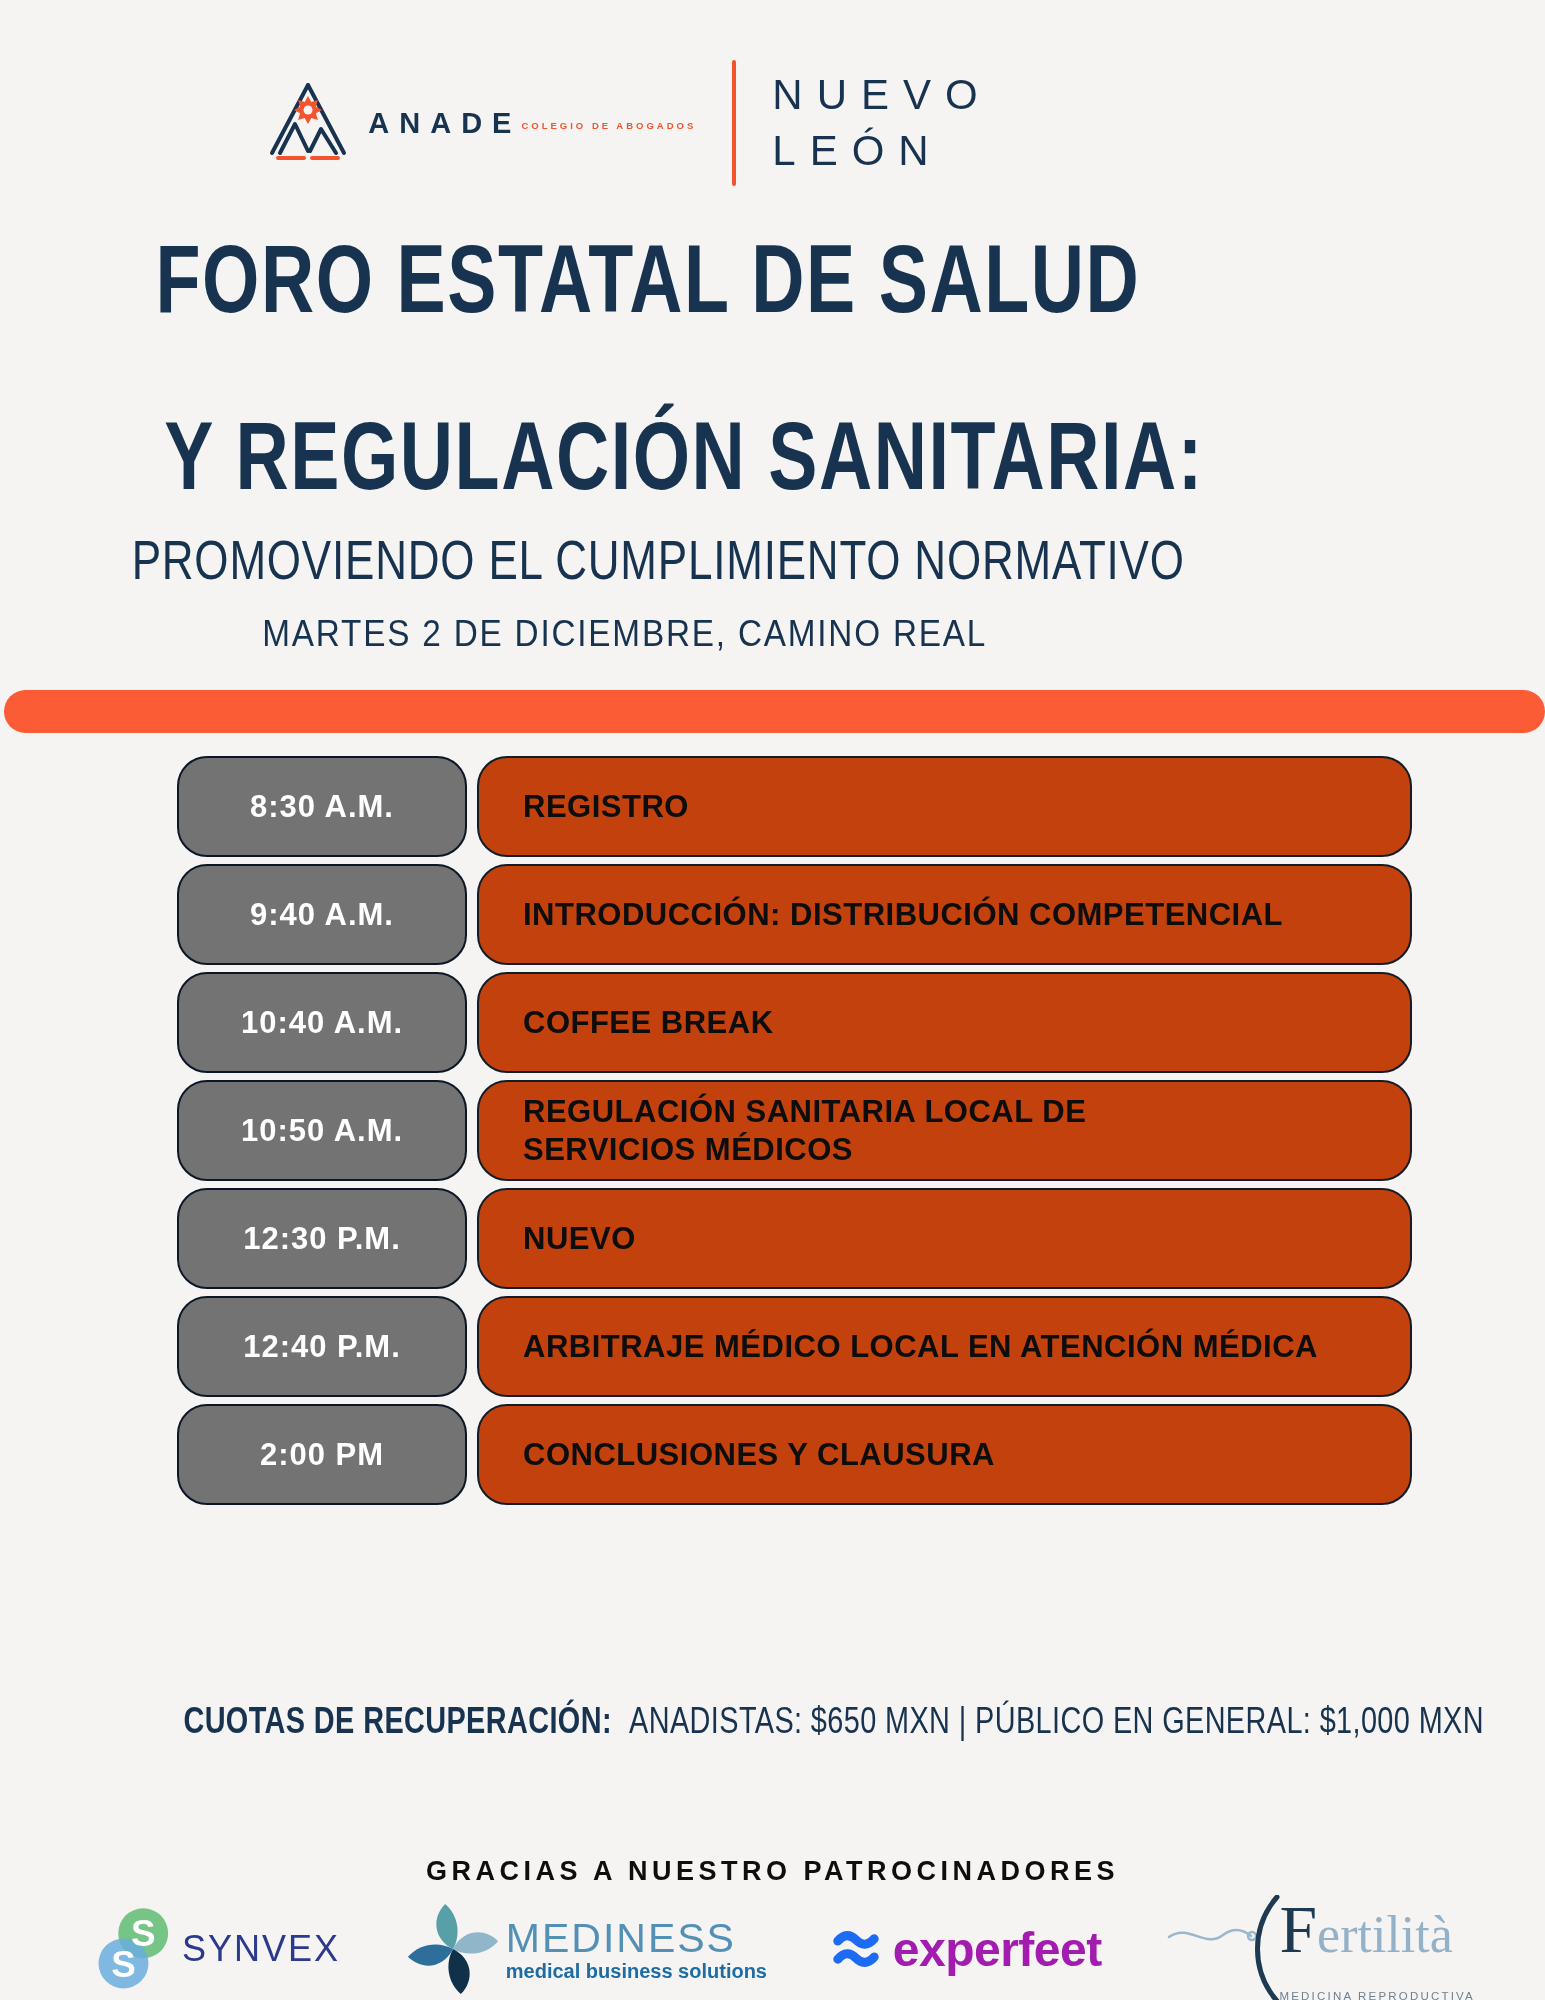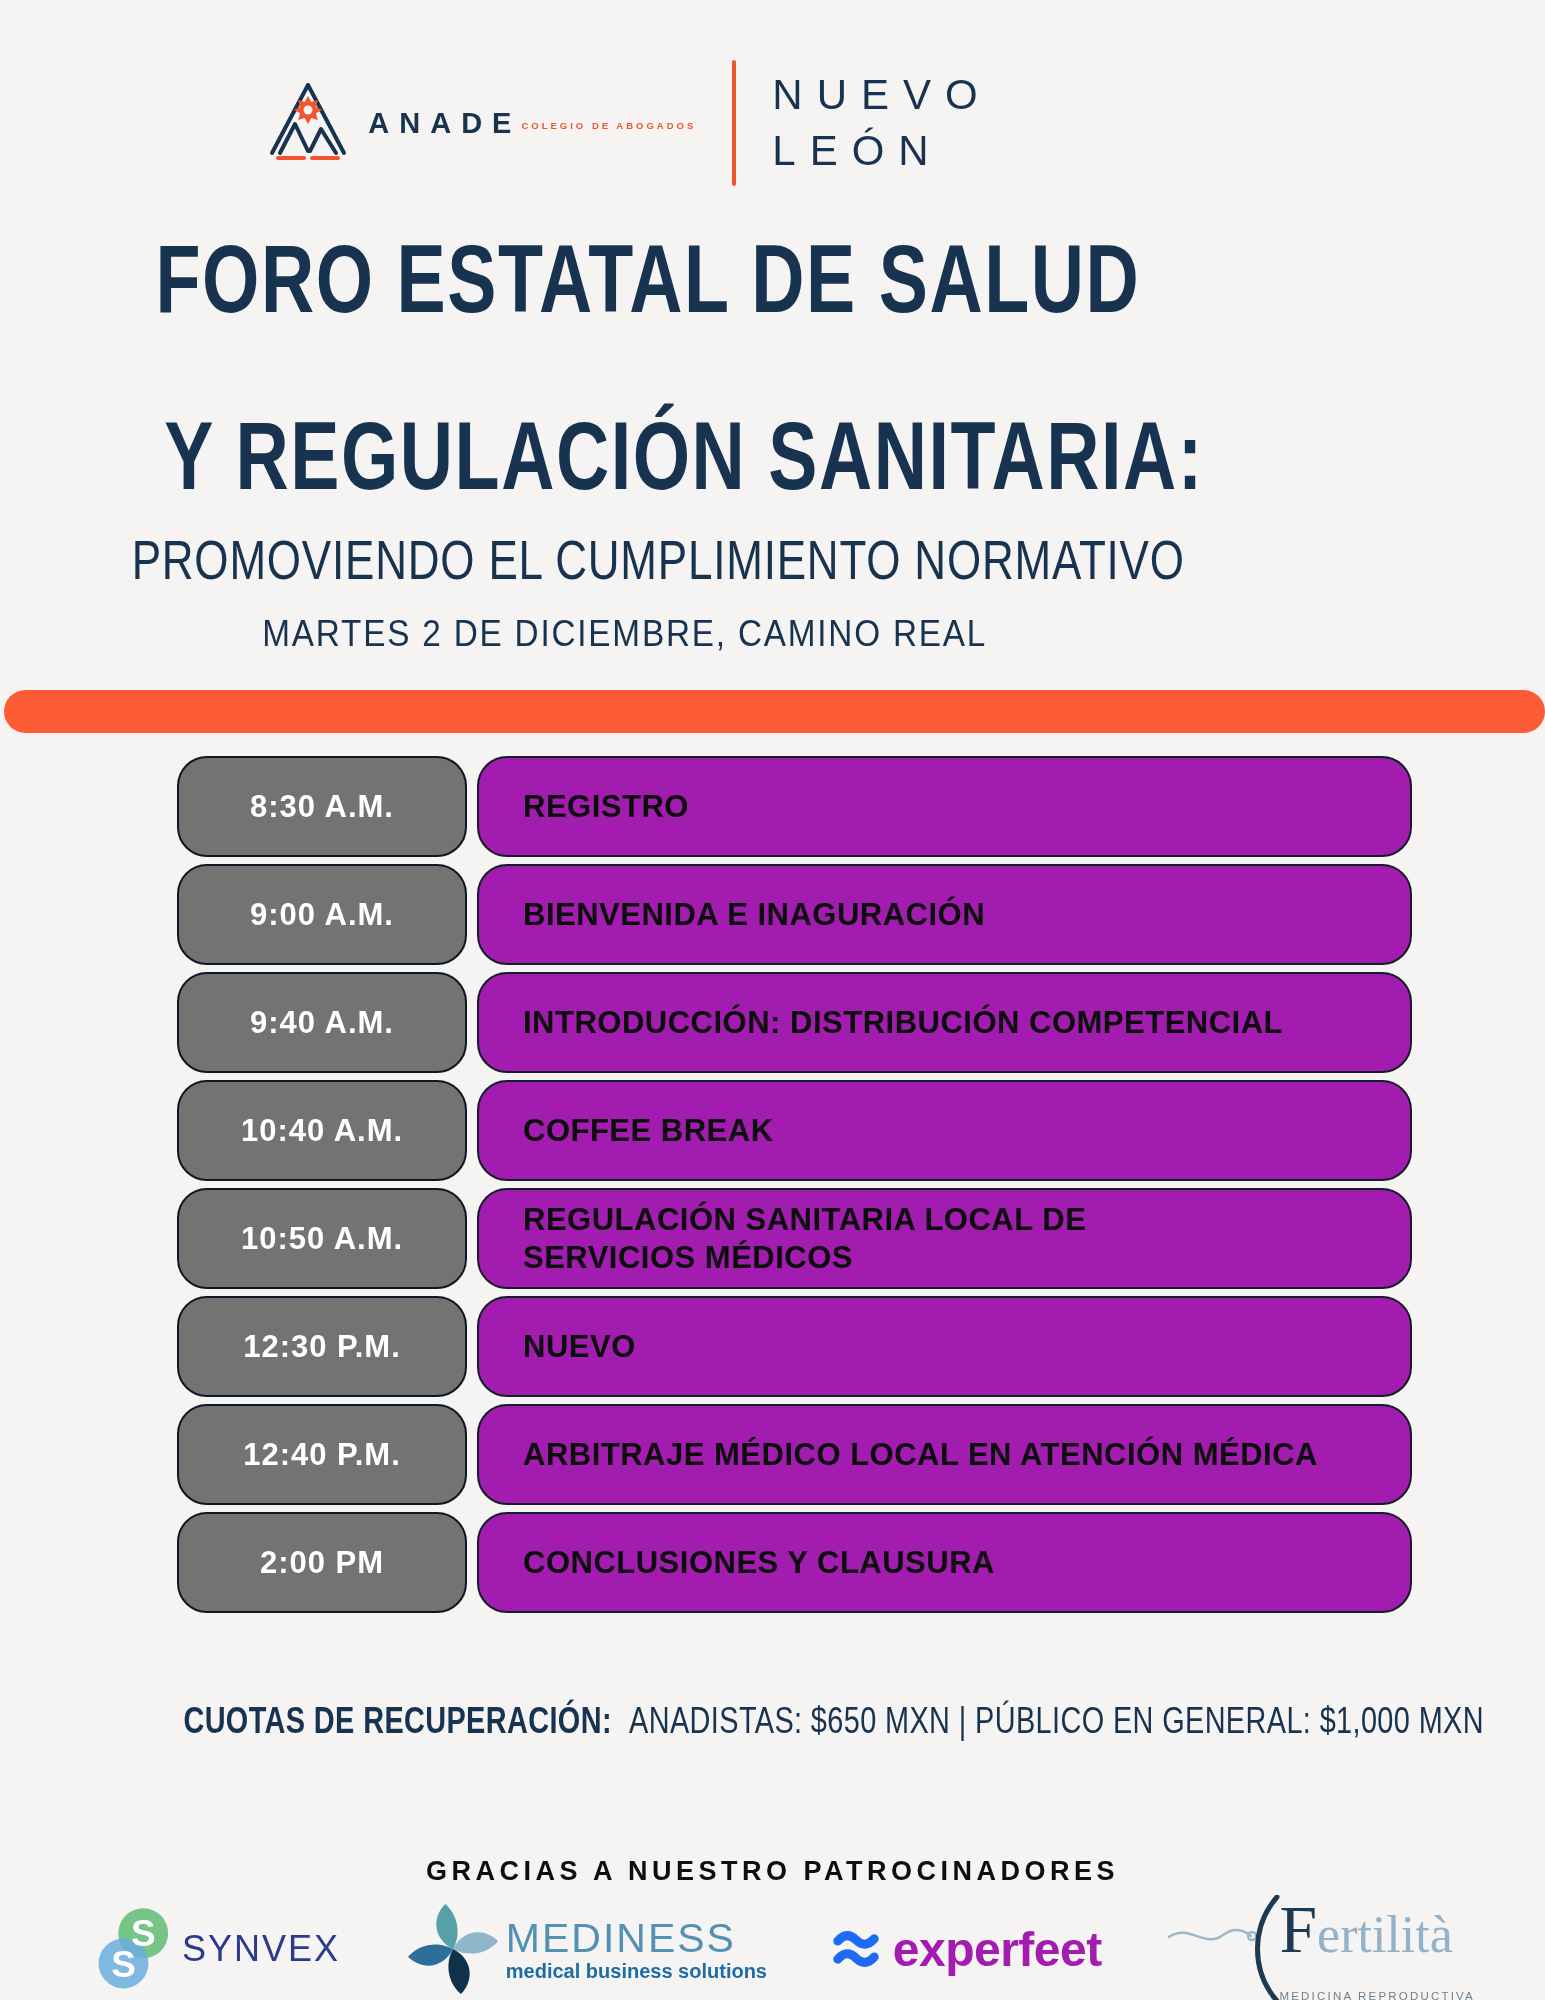--- a/index.html
+++ b/index.html
@@ -31,21 +31,21 @@
   .dateline span { display:inline-block; transform:scaleX(0.90); transform-origin:center; letter-spacing:2px; }
   .orange-bar { position:absolute; top:690px; left:4px; width:1541px; height:43px;
     background:#fb5c35; border-radius:22px; }
   
   .schedule { position:absolute; top:756px; left:177px; width:1235px; }
   .row { display:flex; gap:10px; height:101px; margin-bottom:7px; }
   .time-pill { width:290px; flex:0 0 290px; box-sizing:border-box;
     background:#737373; border:2px solid #0b1724; border-radius:30px;
     display:flex; align-items:center; justify-content:center; }
   .time-pill span { color:#ffffff; font-weight:bold; font-size:31px; letter-spacing:1px; }
-  .session-box { flex:1; box-sizing:border-box; background:#a21caf;
+  .session-box { flex:1; box-sizing:border-box; background:#c2410c;
     border:2px solid #141d27; border-radius:30px;
     display:flex; align-items:center; padding:0 34px 0 44px; }
   .session-box span { color:#0d0d0d; font-weight:bold; font-size:31px;
     letter-spacing:0.5px; line-height:1.2; white-space:pre-line; }
   
   .fees { position:absolute; top:1700px; left:0; width:1545px; text-align:center;
     font-size:37px; color:#17334f; white-space:nowrap; }
   .fees .fees-inner { display:inline-block; transform:scaleX(0.78); transform-origin:center; }
   .fees .fees-label { font-weight:bold; letter-spacing:0.5px; margin-right:22px; }
   .fees .fees-value { font-weight:400; letter-spacing:0.5px; }
@@ -111,28 +111,20 @@
     <div class="row">
       <div class="time-pill">
           <span>8:30 A.M.</span>
         </div>
       <div class="session-box">
           <span>REGISTRO</span>
         </div>
     </div>
     <div class="row">
       <div class="time-pill">
-          <span>9:00 A.M.</span>
-        </div>
-      <div class="session-box">
-          <span>BIENVENIDA E INAGURACIÓN</span>
-        </div>
-    </div>
-    <div class="row">
-      <div class="time-pill">
           <span>9:40 A.M.</span>
         </div>
       <div class="session-box">
           <span>INTRODUCCIÓN: DISTRIBUCIÓN COMPETENCIAL</span>
         </div>
     </div>
     <div class="row">
       <div class="time-pill">
           <span>10:40 A.M.</span>
         </div>

